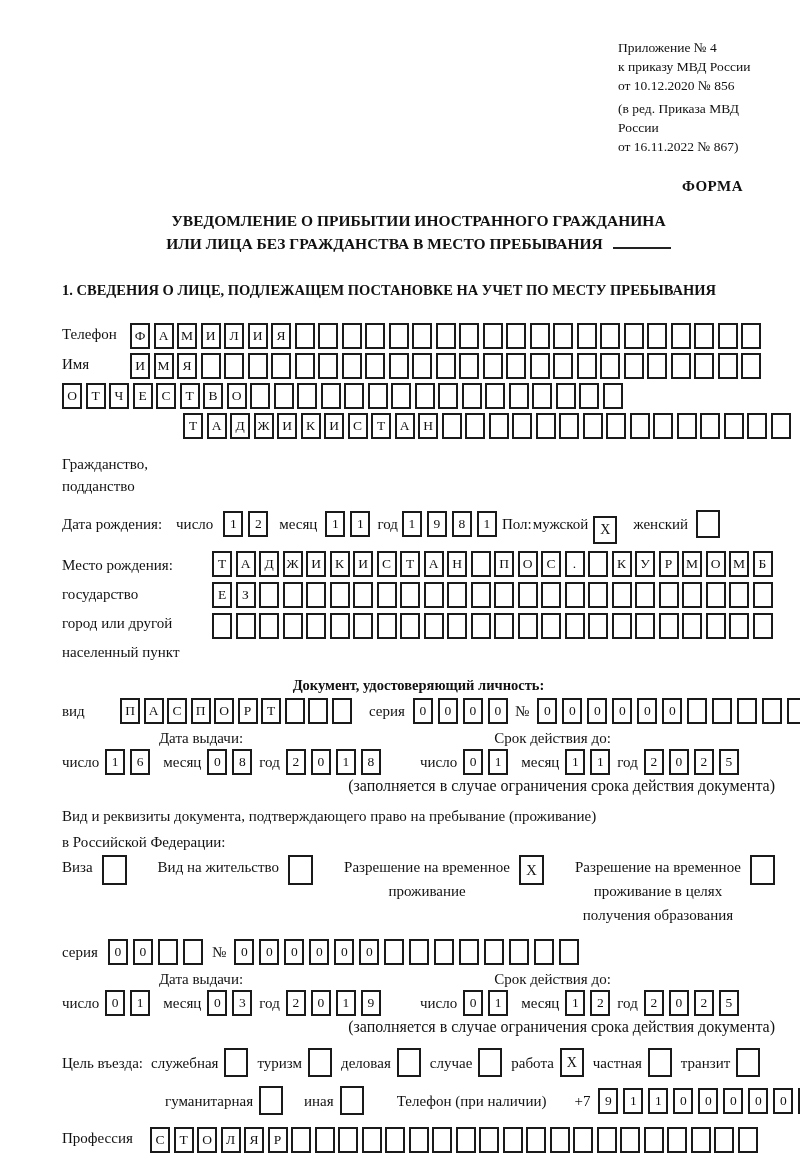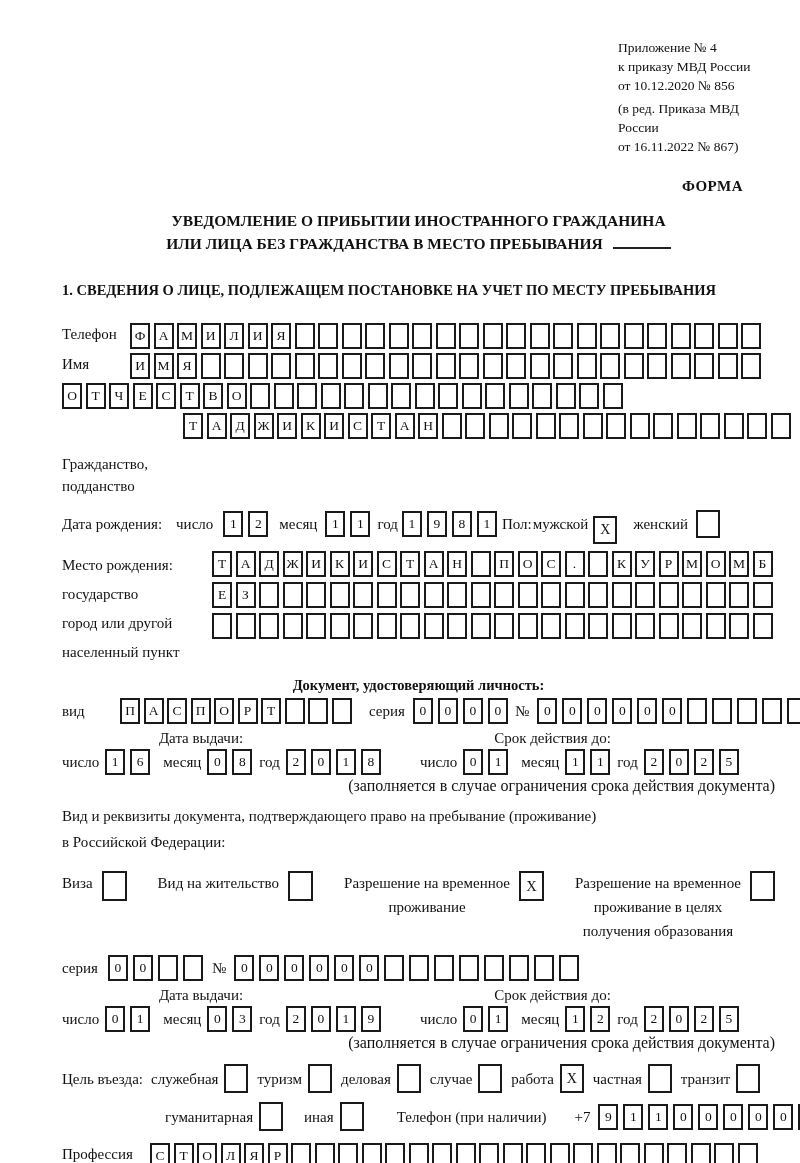--- a/index.html
+++ b/index.html
@@ -44,21 +44,21 @@
   .dg{display:flex;flex-direction:column;}
   .dg-left{width:358px;}
   .dg-right{flex:1;}
   .dg .cap{font-size:15px;text-align:center;margin-bottom:2px;}
   .dg .drow{display:flex;align-items:center;}
   .dg .drow .lbl{margin-right:6px;}
   .note-right{text-align:right;font-size:16px;margin-top:2px;}
 
   .intro{font-size:15px;line-height:26px;margin-top:8px;}
 
-  .opts-row{display:flex;justify-content:space-between;margin-top:16px;align-items:flex-start;}
+  .opts-row{display:flex;justify-content:space-between;margin-top:0;align-items:flex-start;}
   .opt{display:flex;align-items:flex-start;}
   .opt .olbl{font-size:15px;line-height:24px;text-align:center;margin-right:9px;}
   .opt .olbl .l{display:block;}
 
   .purpose-row{display:flex;align-items:center;margin-top:12px;flex-wrap:nowrap;}
   .purpose-row .item{display:flex;align-items:center;margin-right:9px;}
   .purpose-row .item .lbl{margin-right:6px;}
   .purpose-row .cbox2{width:20px;height:25px;border:2px solid #1a1a1a;text-align:center;
                       line-height:25px;font-size:14px;flex:0 0 auto;}
 </style>

